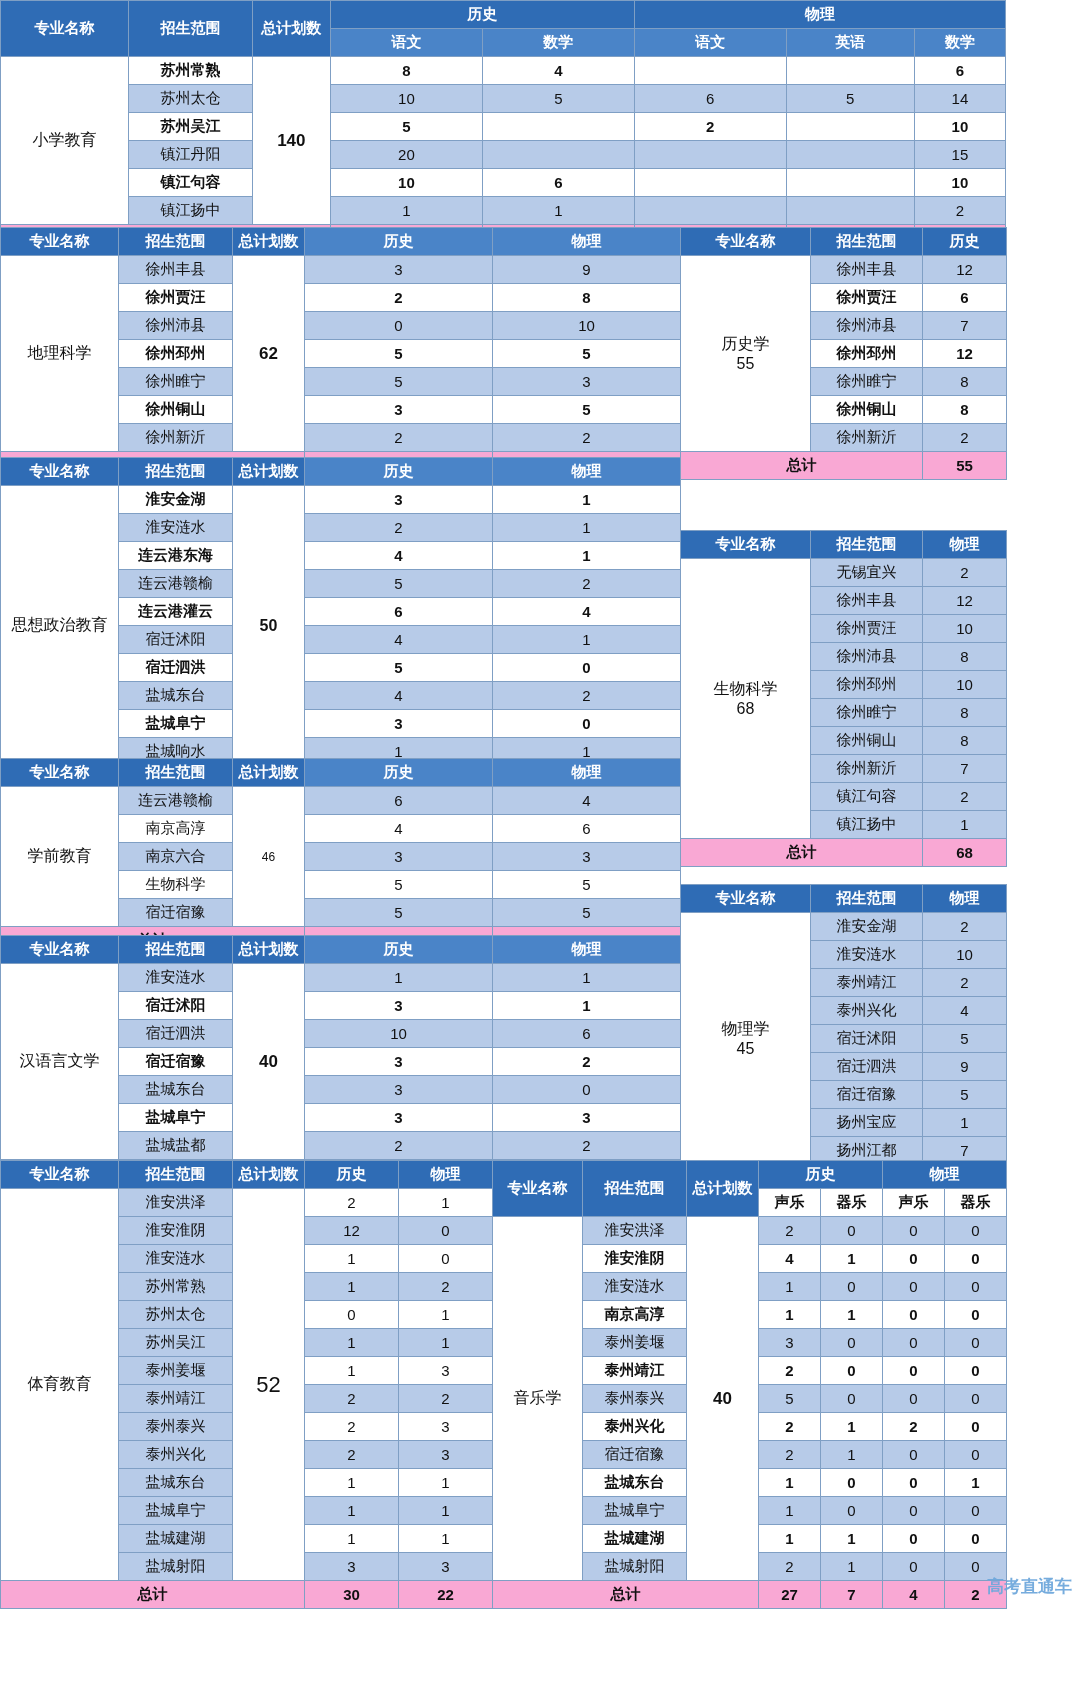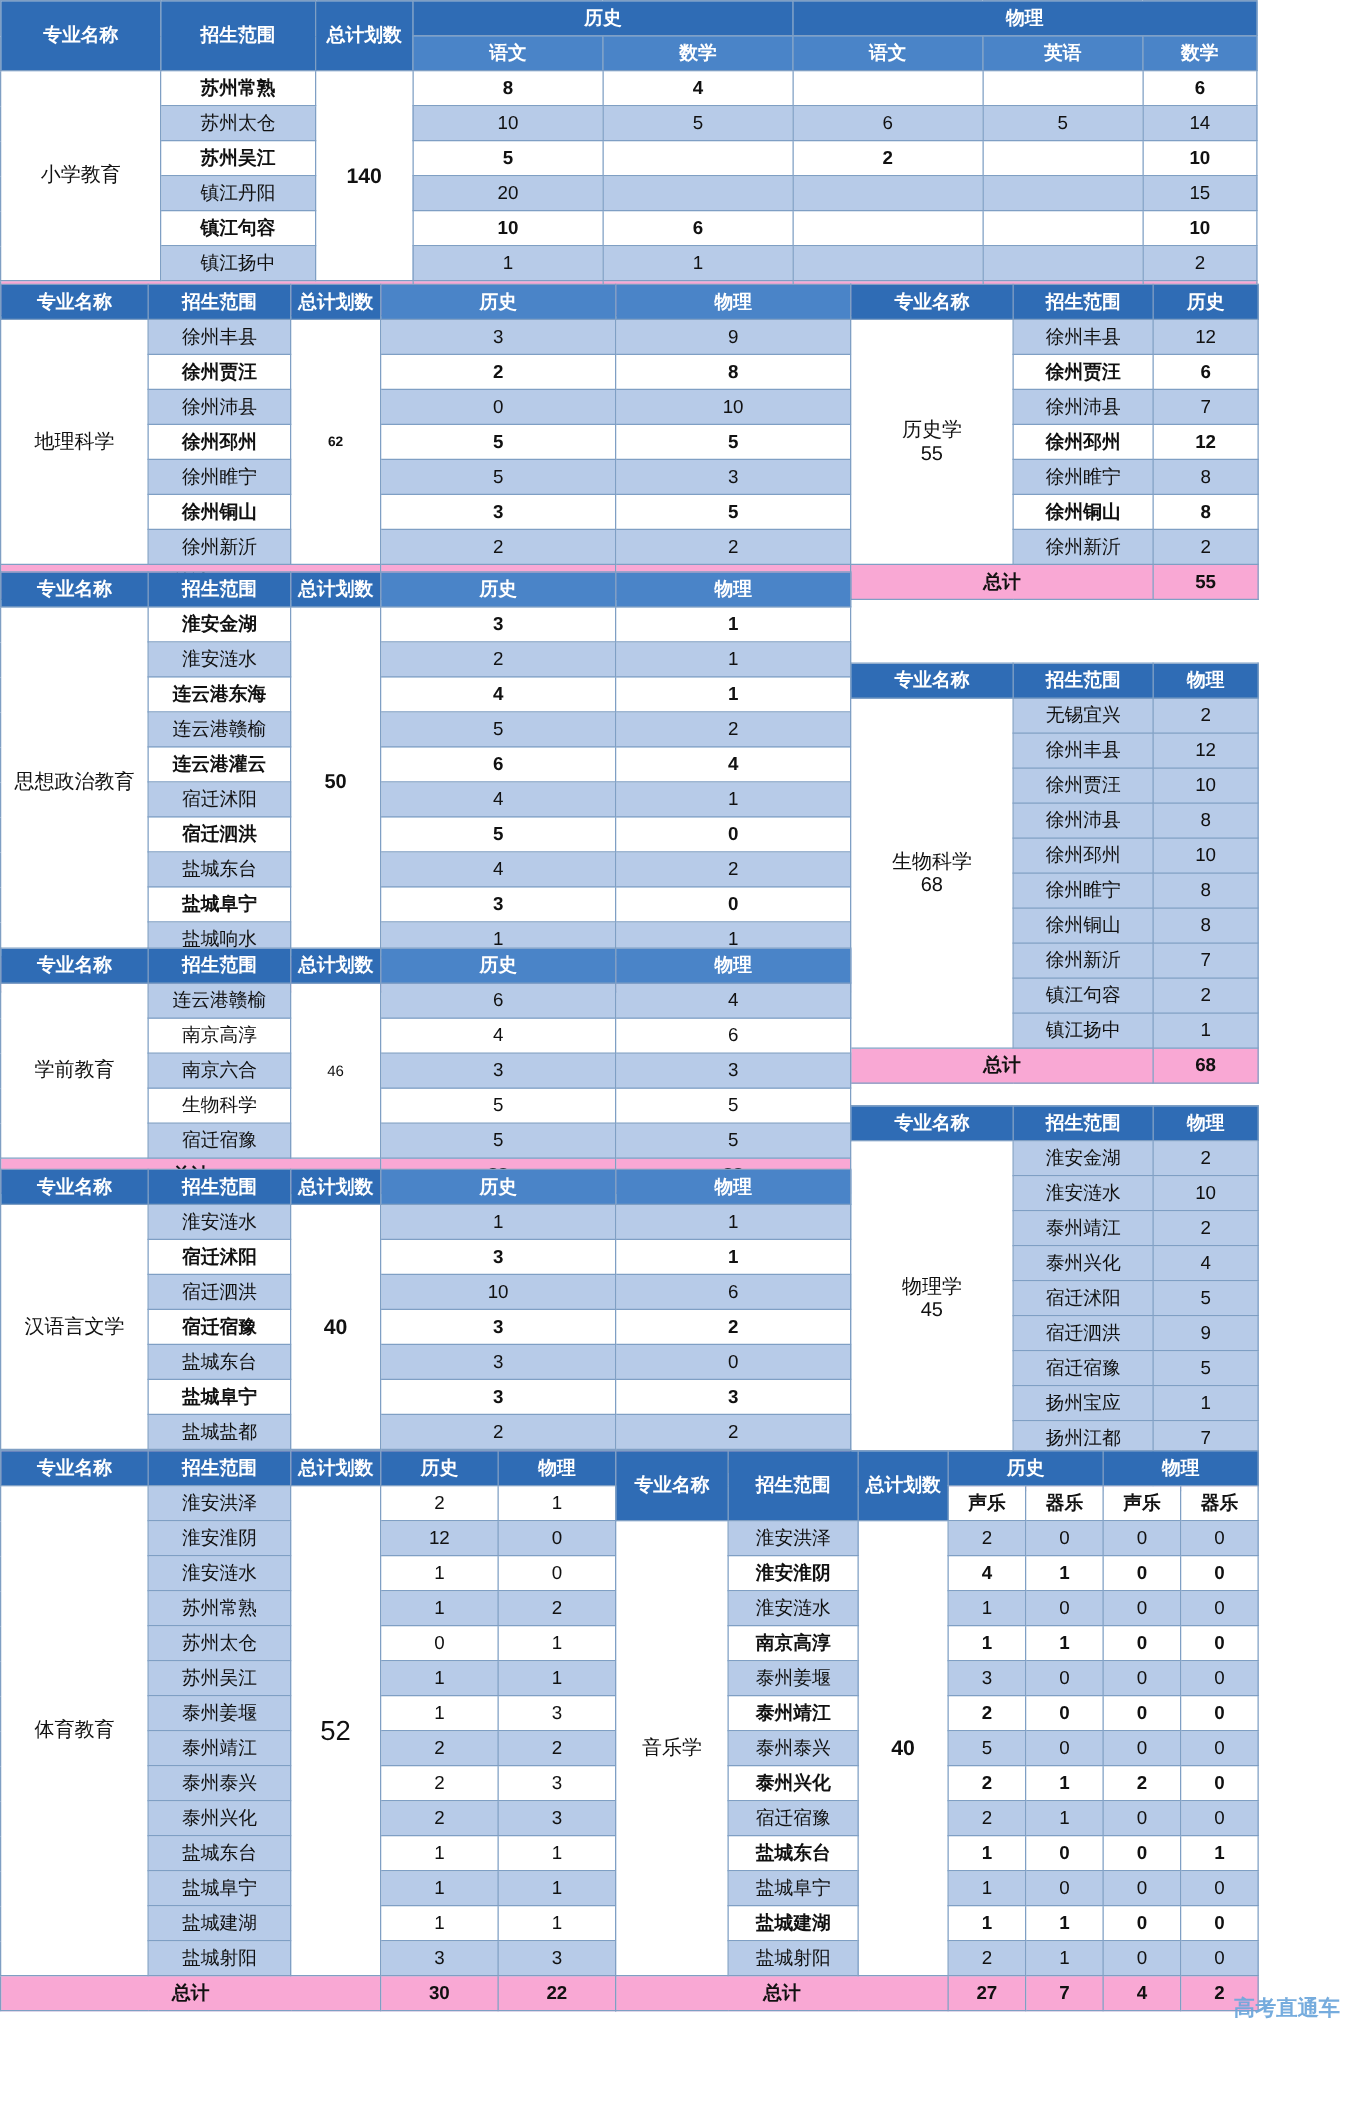--- a/index.html
+++ b/index.html
@@ -8,21 +8,21 @@
   table{border-collapse:collapse;table-layout:fixed;}
   td,th{border:1px solid #7f9fc4;text-align:center;vertical-align:middle;font-size:15px;padding:0;height:27px;}
   .hdr{background:#2f6cb5;color:#fff;font-weight:bold;}
   .hdr2{background:#4a84c8;color:#fff;font-weight:bold;}
   .lt{background:#ffffff;}
   .dk{background:#b7cbe8;}
   .b{font-weight:bold;}
   .tot{font-weight:bold;background:#f9a8d4;}
   .maj{background:#fff;font-size:16px;}
   .blk{position:absolute;}
-  .wm{position:absolute;right:8px;bottom:20px;color:#6fa8dc;font-size:17px;font-weight:bold;opacity:.95;}
+  .wm{position:absolute;right:8px;bottom:40px;color:#6fa8dc;font-size:17px;font-weight:bold;opacity:.95;}
 </style>
 </head>
 <body>
 
 <div id="page">
 
   <table class="blk" style="left:0;top:0;width:1006px;">
     <colgroup>
       <col style="width:118px">
         <col style="width:114px">
@@ -121,21 +121,21 @@
         <tr>
       <td class="hdr">专业名称</td>
       <td class="hdr">招生范围</td>
       <td class="hdr">总计划数</td>
       <td class="hdr2">历史</td>
       <td class="hdr2">物理</td>
     </tr>
     <tr>
       <td class="maj" rowspan="7">地理科学</td>
       <td class="dk">徐州丰县</td>
-      <td class="lt b" rowspan="7" style="font-size:11px">62</td>
+      <td class="lt b" rowspan="7" style="font-size:17px">62</td>
       <td class="dk">3</td>
       <td class="dk">9</td>
     </tr>
     <tr>
       <td class="lt b">徐州贾汪</td>
       <td class="lt b">2</td>
       <td class="lt b">8</td>
     </tr>
     <tr>
       <td class="dk">徐州沛县</td>

